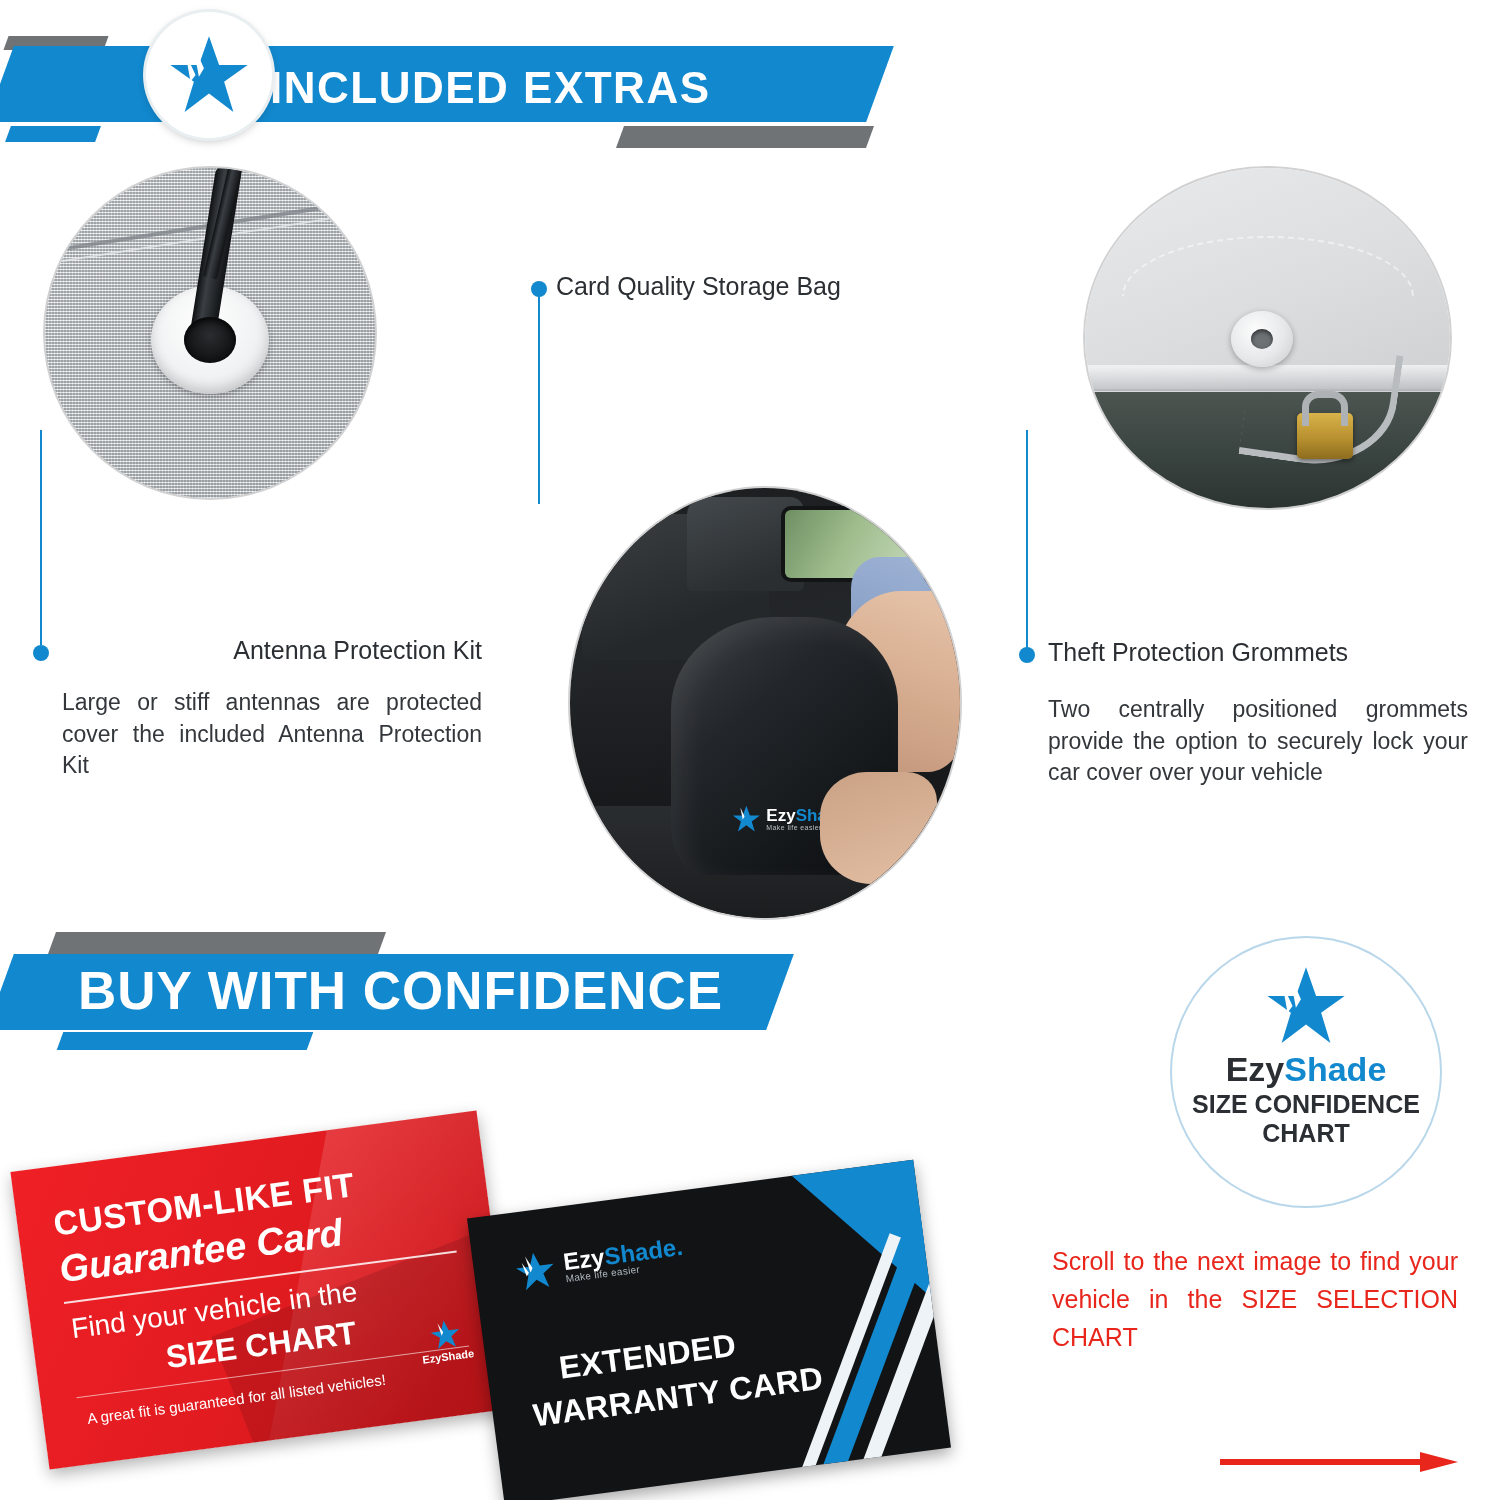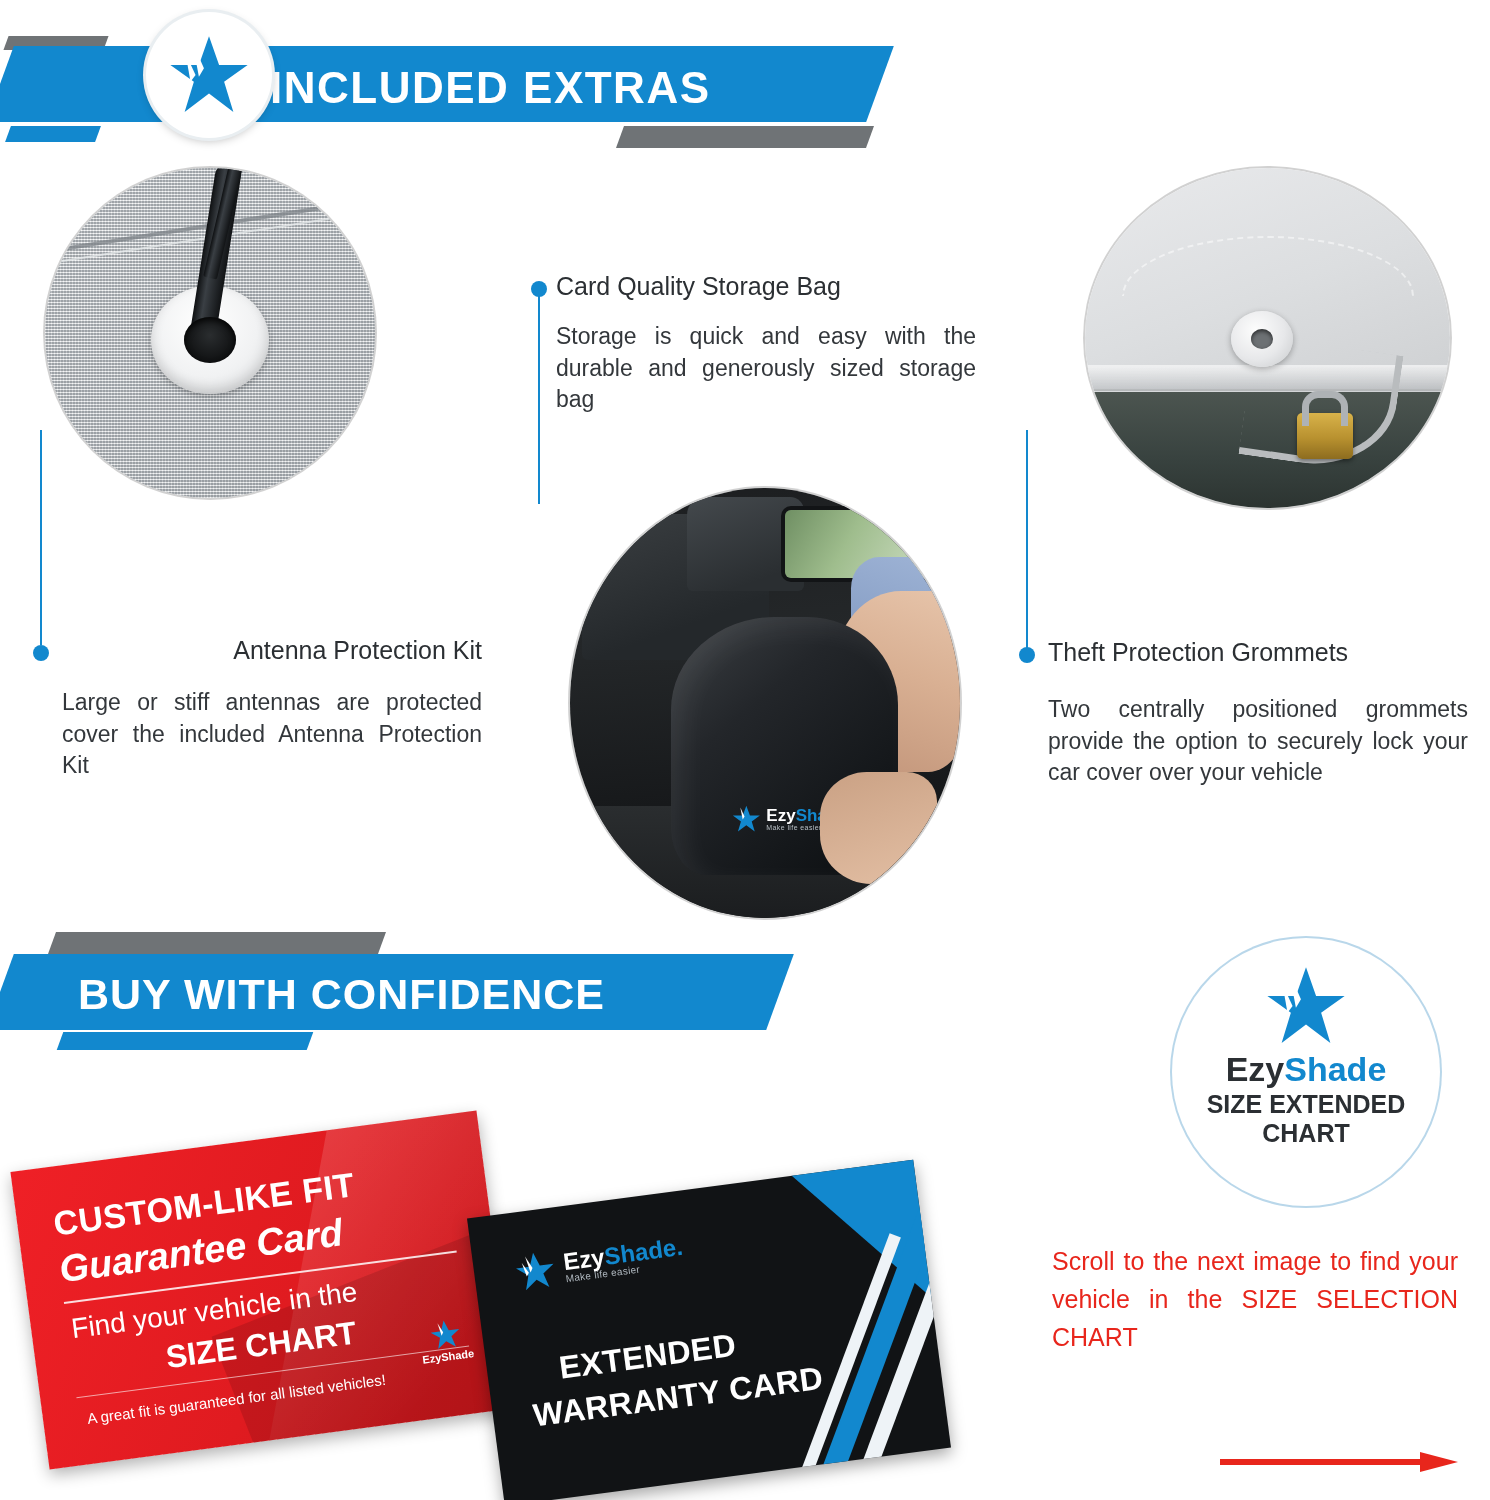--- a/index.html
+++ b/index.html
@@ -63,22 +63,22 @@
   }
   .conf-bar-main {
     left: 0px; top: 22px; width: 780px; height: 76px;
     transform: skewX(-20deg);
   }
   .conf-bar-bottom {
     left: 60px; top: 100px; width: 250px; height: 18px;
     transform: skewX(-20deg);
   }
   .conf-title {
-    position: absolute; left: 78px; top: 38px;
-    font-size: 43px; font-weight: bold; color: #ffffff;
+    position: absolute; left: 78px; top: 28px;
+    font-size: 53px; font-weight: bold; color: #ffffff;
     letter-spacing: 1px;
   }
 
   
   .circ {
     position: absolute; border-radius: 50%; overflow: hidden;
     box-shadow: 0 0 0 2px rgba(0,0,0,.18);
   }
   .circ-antenna { left: 45px; top: 168px; width: 330px; height: 330px; }
   .mesh {
@@ -426,21 +426,20 @@
 <div class="dot dot-antenna"></div>
 <div class="txt-antenna">
   <div class="feat-title">Antenna Protection Kit</div>
   <div class="feat-body">Large or stiff antennas are protected cover the included Antenna Protection Kit</div>
 </div>
 
 <div class="vline vline-bag"></div>
 <div class="dot dot-bag"></div>
 <div class="txt-bag">
   <div class="feat-title">Card Quality Storage Bag</div>
-  <div class="feat-body">Storage is quick and easy with the durable and generously sized storage bag</div>
 </div>
 
 <div class="circ circ-bag">
   <div class="trunk"></div>
   <div class="trunk-seat"></div>
   <div class="trunk-seat2"></div>
   <div class="trunk-window"></div>
   <div class="trunk-floor"></div>
   <div class="sleeve"></div>
   <div class="arm"></div>
@@ -521,21 +520,21 @@
   <div class="cb-l2">WARRANTY CARD</div>
 </div>
 
 <div class="sizechart-circle">
   <svg viewBox="0 0 100 100">
     <path d="M50 4 L62 38 L96 38 L68 58 L79 94 L50 72 L21 94 L32 58 L4 38 L38 38 Z" fill="#1288ce"></path>
     <path d="M30 10 L44 42 L38 52 Z" fill="#ffffff"></path>
     <path d="M22 24 L34 50 L28 58 Z" fill="#ffffff"></path>
   </svg>
   <div class="sc-brand"><span>Ezy</span><i>Shade</i></div>
-  <div class="sc-l1">SIZE EXTENDED</div>
+  <div class="sc-l1">SIZE CONFIDENCE</div>
   <div class="sc-l2">CHART</div>
 </div>
 
 <div class="scroll-text">Scroll to the next image to find your vehicle in the    SIZE  SELECTION  CHART</div>
 <div class="arrow-wrap">
   <div class="arrow-line"></div>
   <div class="arrow-head"></div>
 </div>
 
 </body></html>

